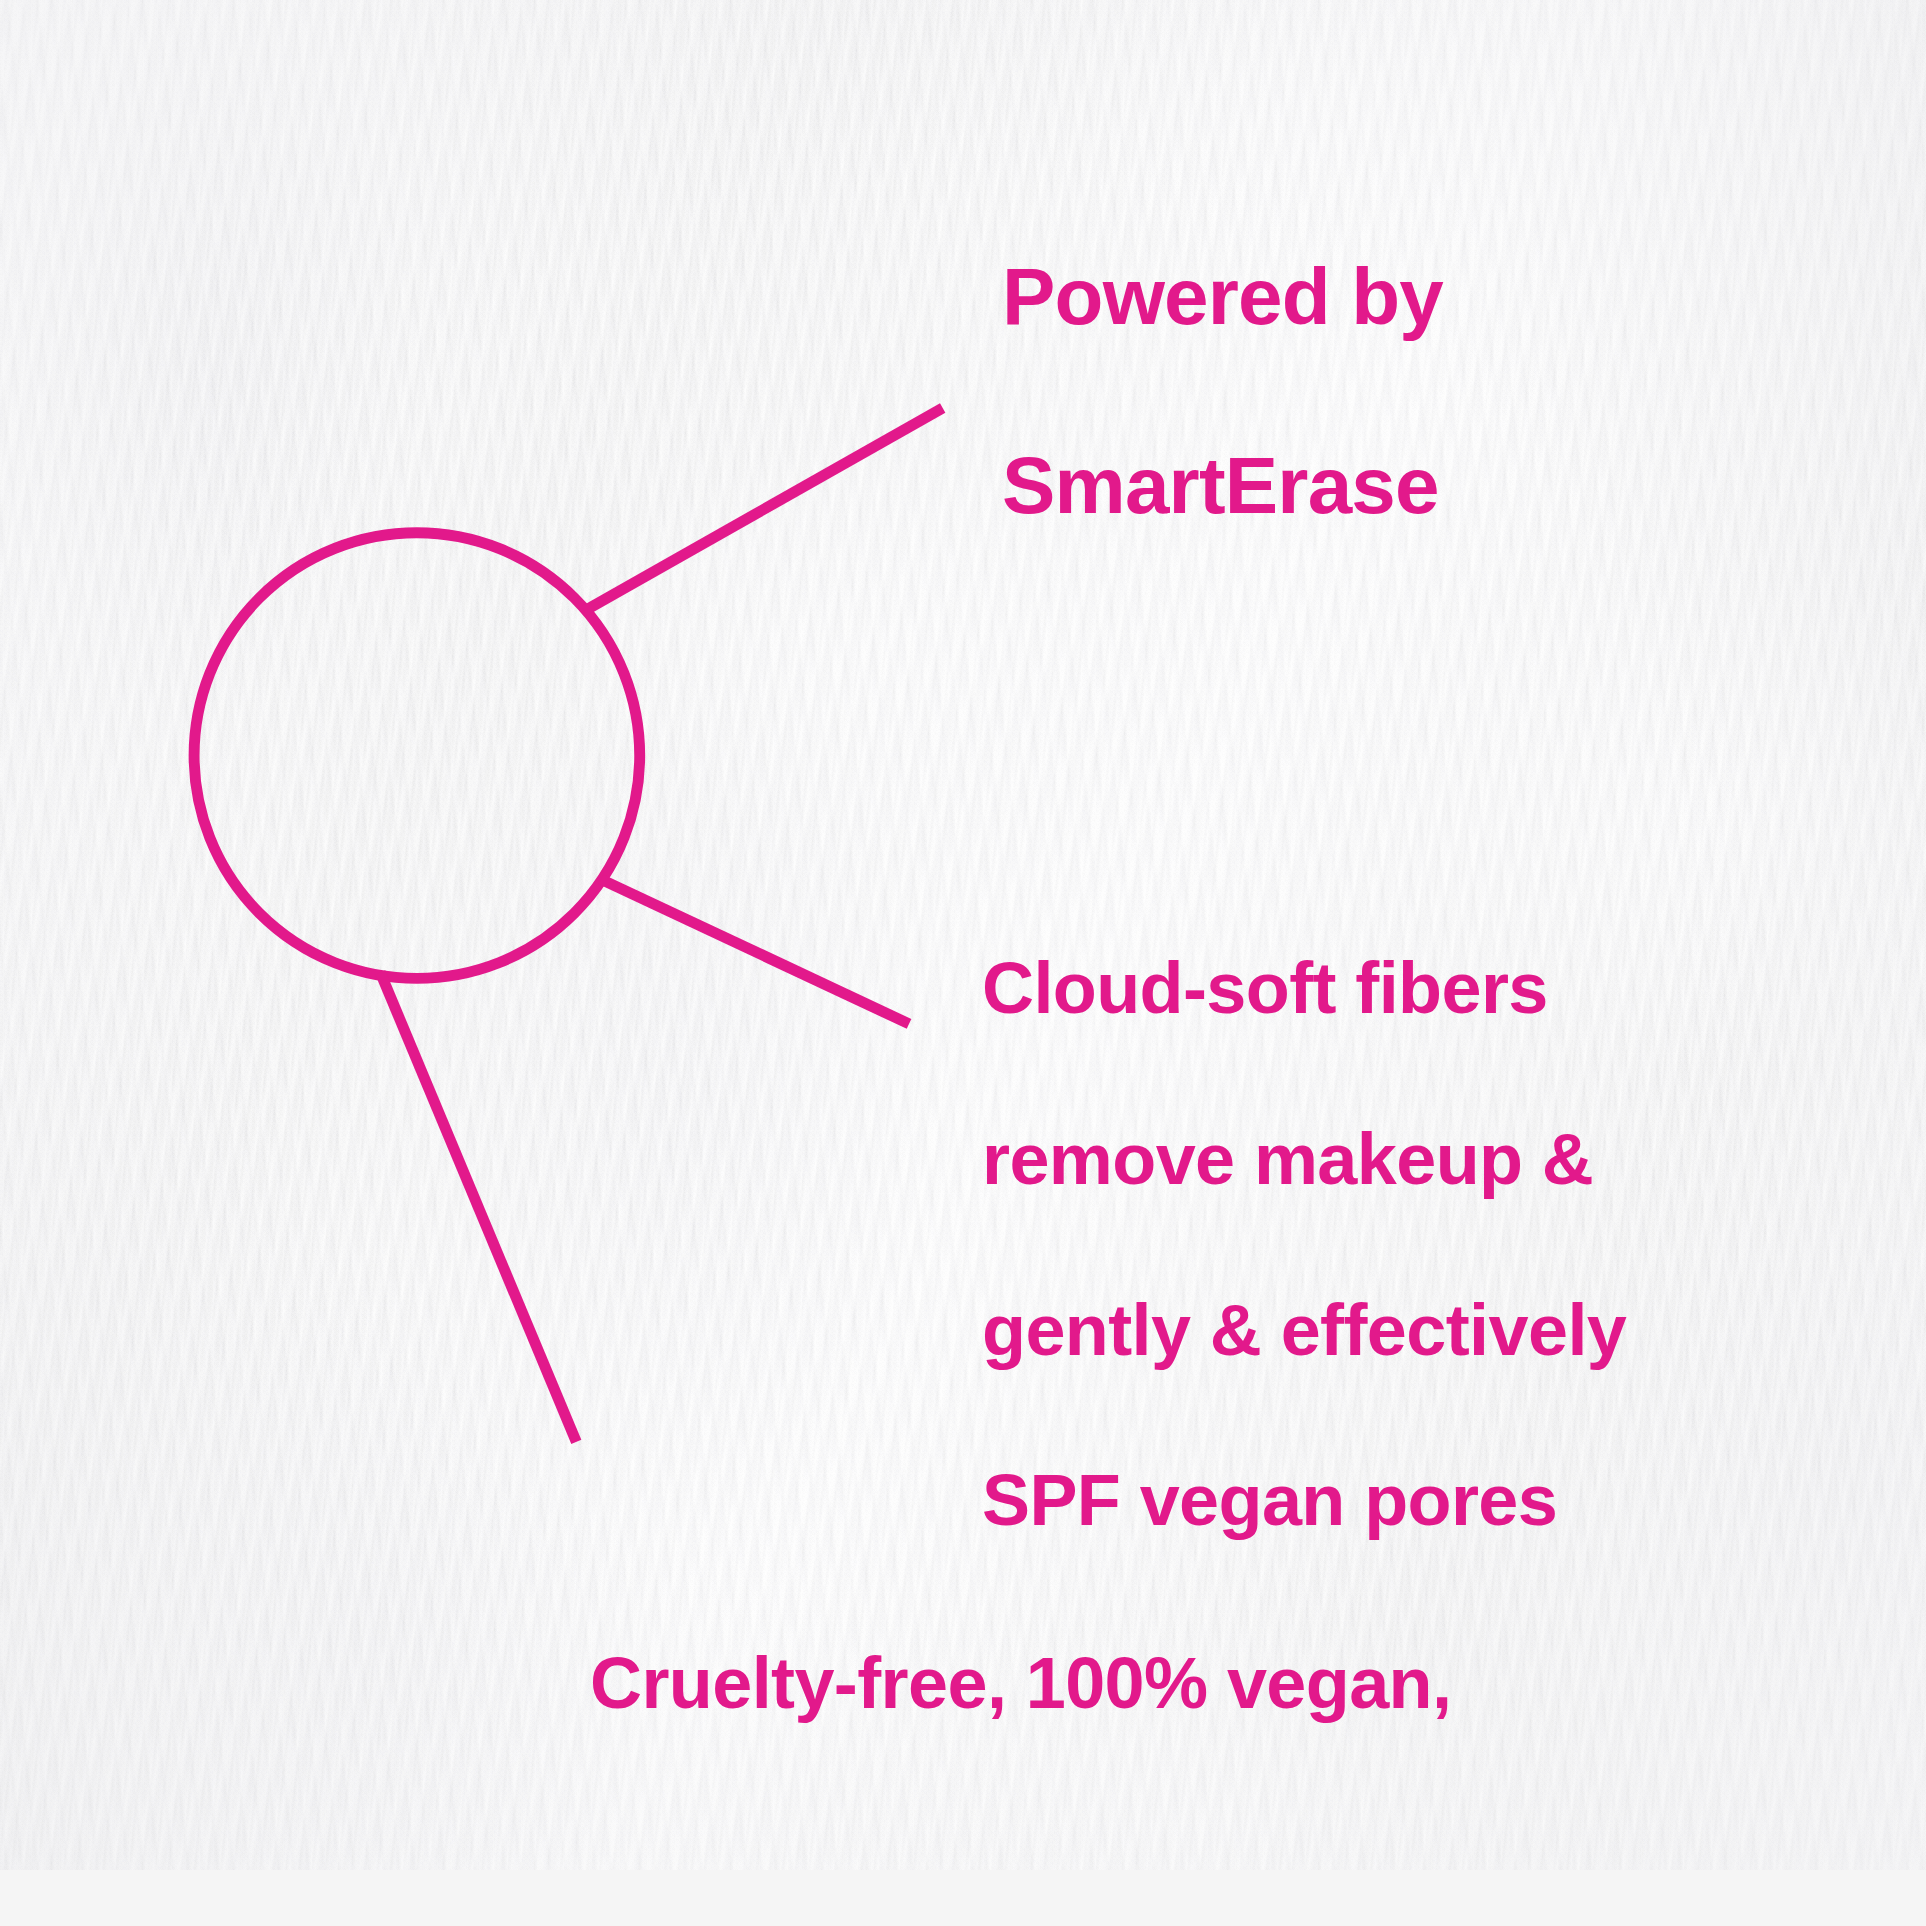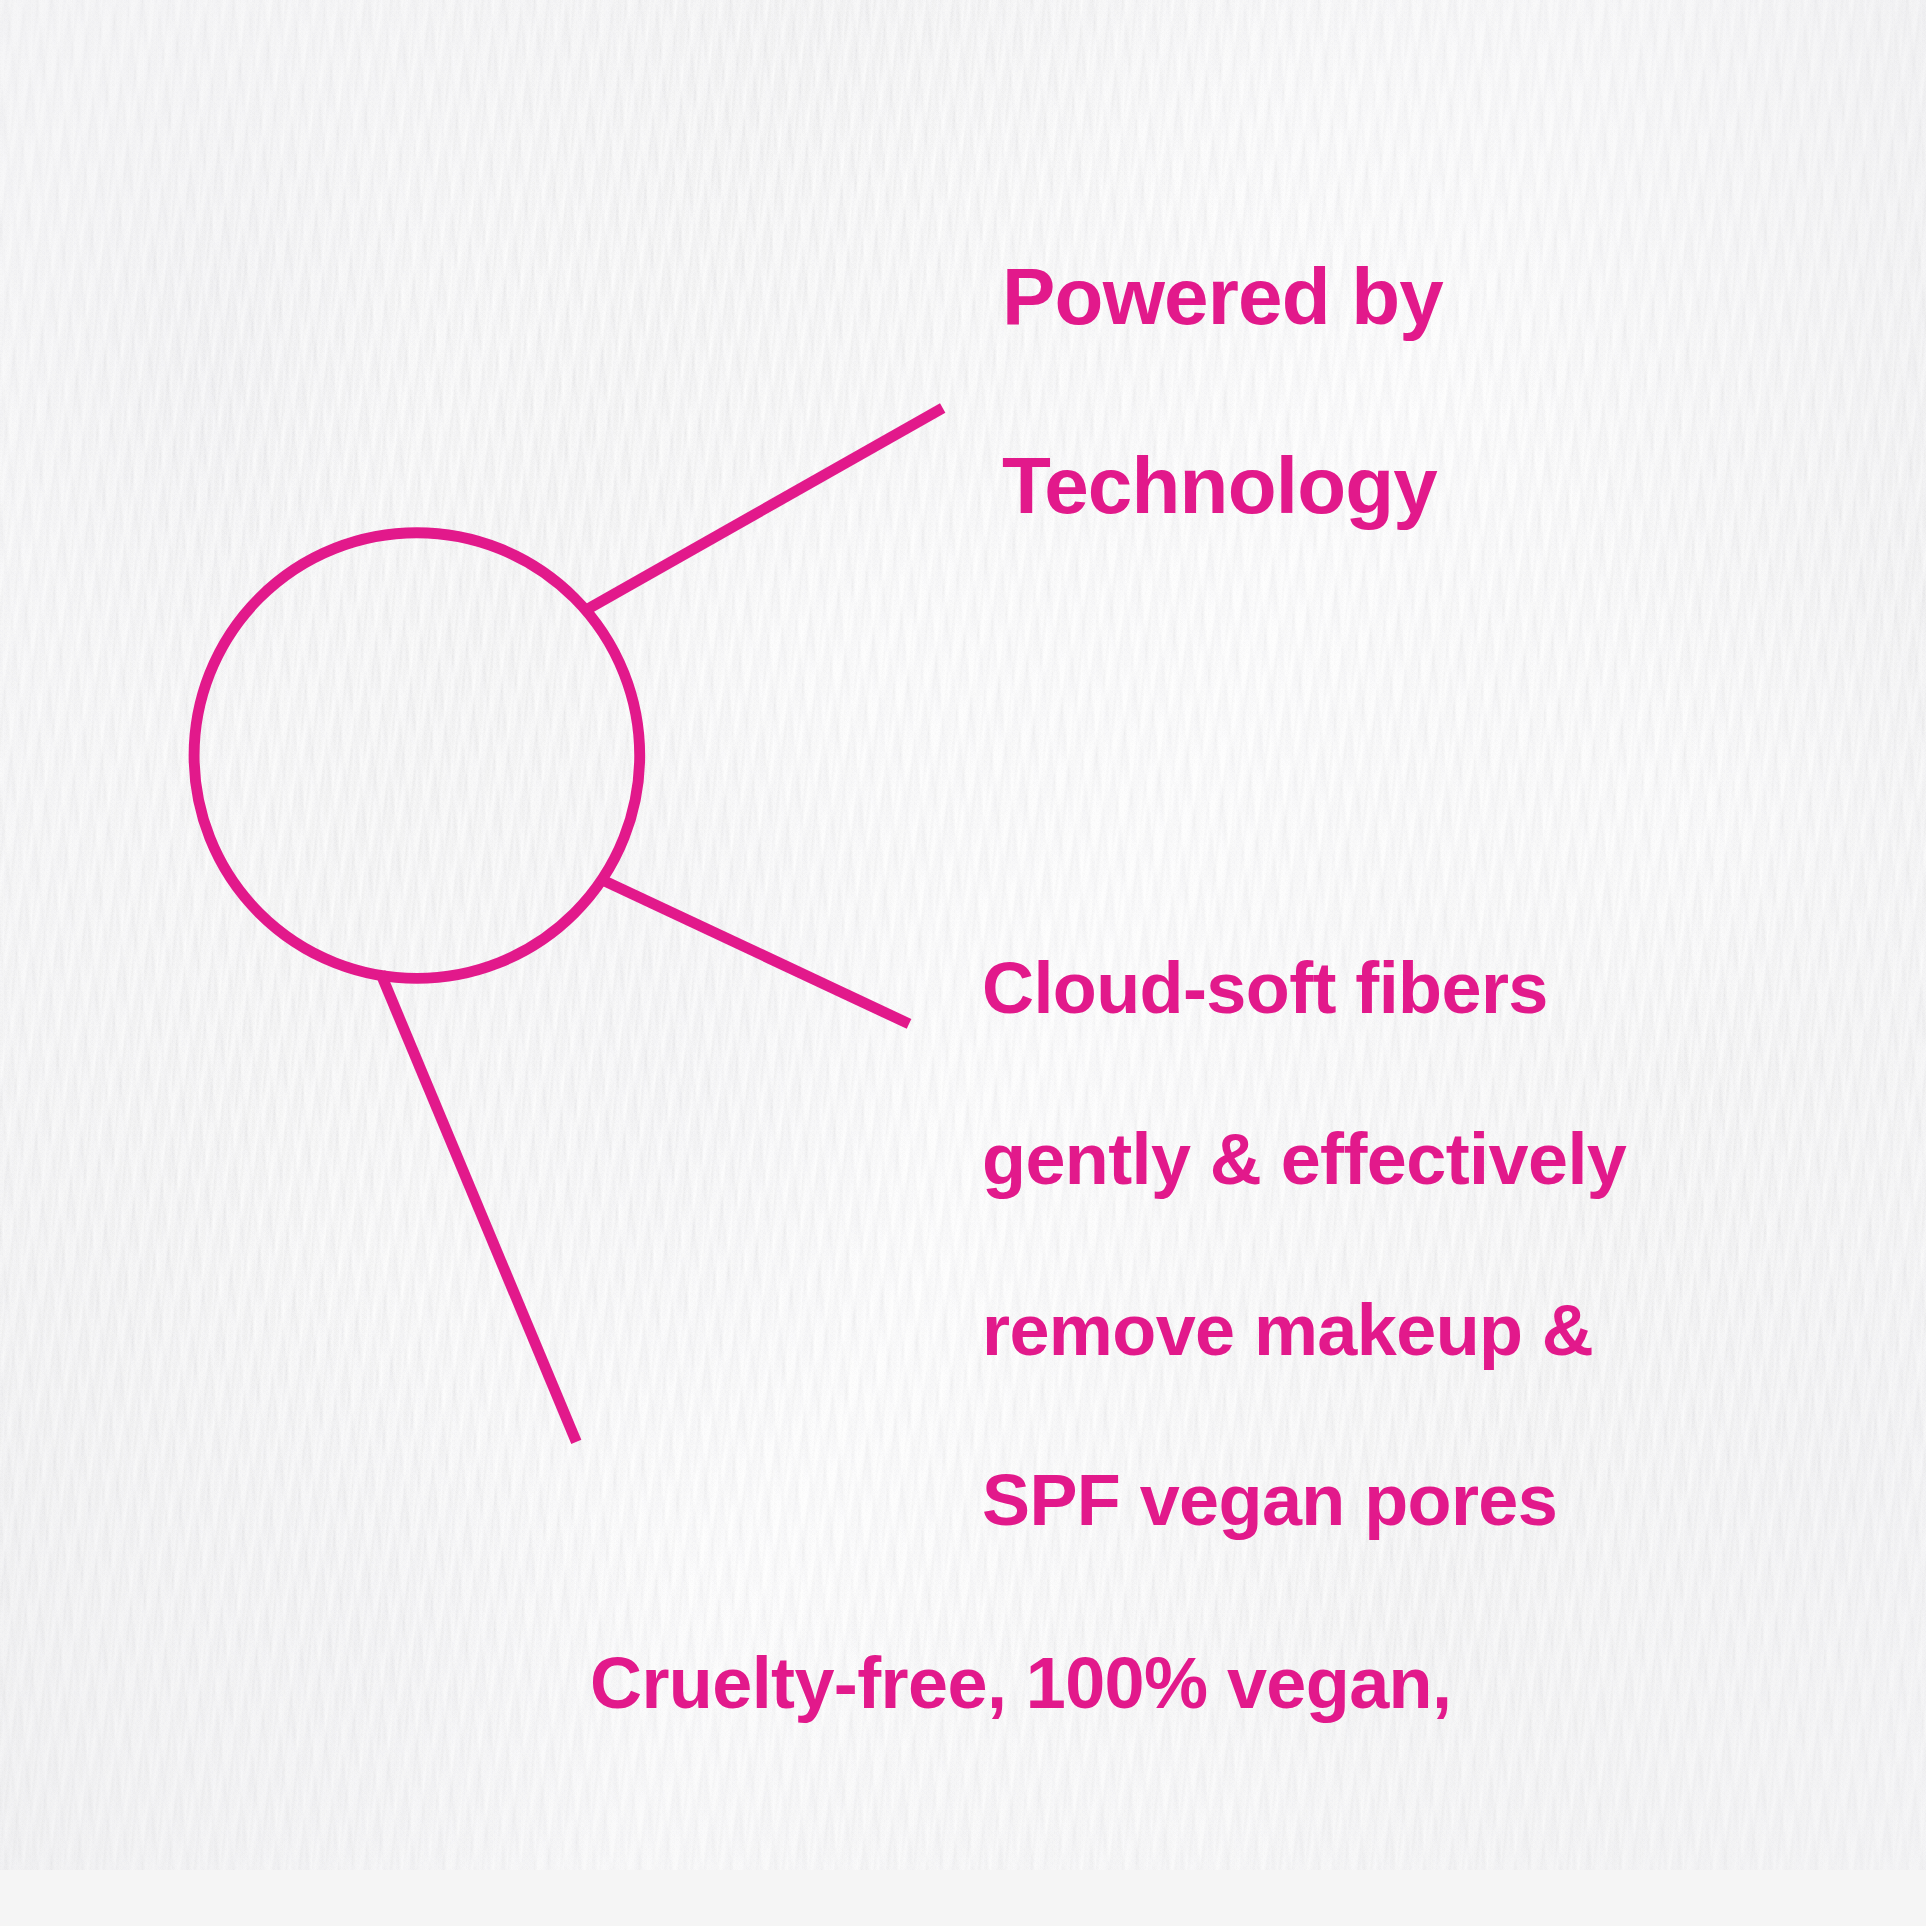--- a/index.html
+++ b/index.html
@@ -165,27 +165,27 @@
 
   <svg id="callout-svg" viewBox="0 0 1946 1946" xmlns="http://www.w3.org/2000/svg">
     <circle id="svg-circle" cx="421" cy="763" r="225" fill="none" stroke="#E2198B" stroke-width="11"></circle>
     <line id="svg-line-top" x1="590" y1="617" x2="952" y2="412" stroke="#E2198B" stroke-width="11" stroke-linecap="butt"></line>
     <line id="svg-line-mid" x1="607" y1="888" x2="918" y2="1034" stroke="#E2198B" stroke-width="11" stroke-linecap="butt"></line>
     <line id="svg-line-bot" x1="384" y1="982" x2="582" y2="1456" stroke="#E2198B" stroke-width="11" stroke-linecap="butt"></line>
   </svg>
 
   <div id="text-block-1" class="callout-text" style="color: rgb(226, 25, 139);">
     <div>Powered by</div>
-    <div>Technology</div>
+    <div>SmartErase</div>
   </div>
 
   <div id="text-block-2" class="callout-text" style="color: rgb(226, 25, 139);">
     <div>Cloud-soft fibers</div>
+    <div>remove makeup &amp;</div>
     <div>gently &amp; effectively</div>
-    <div>remove makeup &amp;</div>
     <div>SPF vegan pores</div>
   </div>
 
   <div id="text-block-3" class="callout-text" style="color: rgb(226, 25, 139);">
     <div>Cruelty-free, 100% vegan,</div>
   </div>
 
 </div>
 
 

